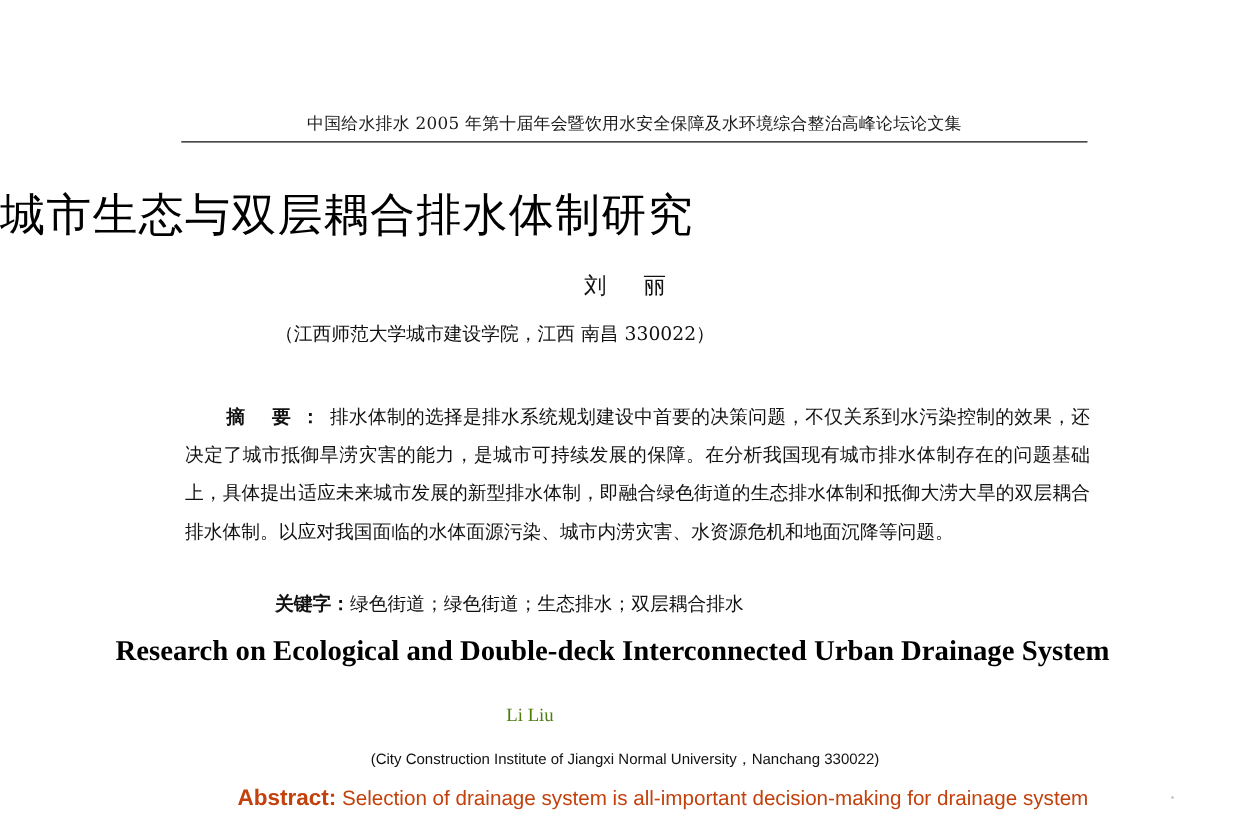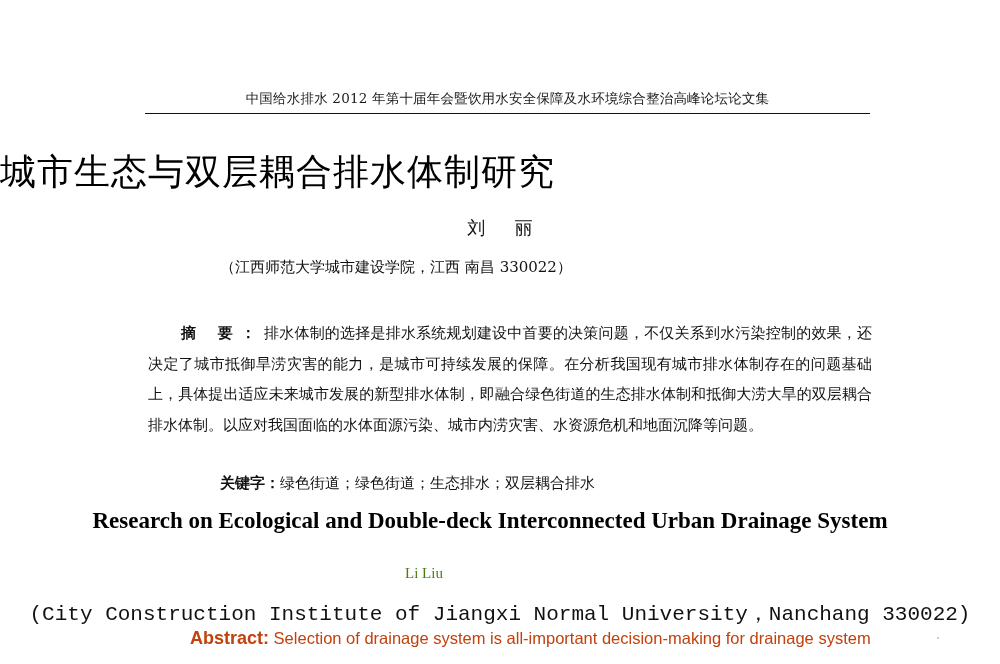--- a/index.html
+++ b/index.html
@@ -119,22 +119,22 @@
       font-family: "Liberation Serif", serif;
       font-size: 15px;
       color: #4d7c0f;
     }
     .affil-en {
       position: absolute;
       left: 0;
       top: 599px;
       width: 1000px;
       text-align: center;
-      font-family: Liberation Mono, monospace;
-      font-size: 21px;
+      font-family: Liberation Sans, sans-serif;
+      font-size: 12px;
       color: #111;
     }
     .abstract-en {
       position: absolute;
       left: 190px;
       top: 628px;
       width: 700px;
       font-family: Liberation Sans, sans-serif;
       font-size: 16.5px;
       color: #c2410c;
@@ -150,21 +150,21 @@
       top: 637px;
       width: 2px;
       height: 2px;
       background: #bbb;
       border-radius: 1px;
     }
   </style>
 </head>
 <body>
 
-<div class="running-header">中国给水排水 2012 年第十届年会暨饮用水安全保障及水环境综合整治高峰论坛论文集</div>
+<div class="running-header">中国给水排水 2005 年第十届年会暨饮用水安全保障及水环境综合整治高峰论坛论文集</div>
 <div class="header-rule"></div>
 
 <h1 class="title-zh" style="margin:0;">城市生态与双层耦合排水体制研究</h1>
 
 <div class="author-zh">刘 丽</div>
 
 <div class="affil-zh">（江西师范大学城市建设学院，江西 南昌 330022）</div>
 
 <div class="abstract-zh">
   <span class="label">摘 要：</span><span>排水体制的选择是排水系统规划建设中首要的决策问题，不仅关系到水污染控制的效果，还决定了城市抵御旱涝灾害的能力，是城市可持续发展的保障。在分析我国现有城市排水体制存在的问题基础上，具体提出适应未来城市发展的新型排水体制，即融合绿色街道的生态排水体制和抵御大涝大旱的双层耦合排水体制。以应对我国面临的水体面源污染、城市内涝灾害、水资源危机和地面沉降等问题。</span>

